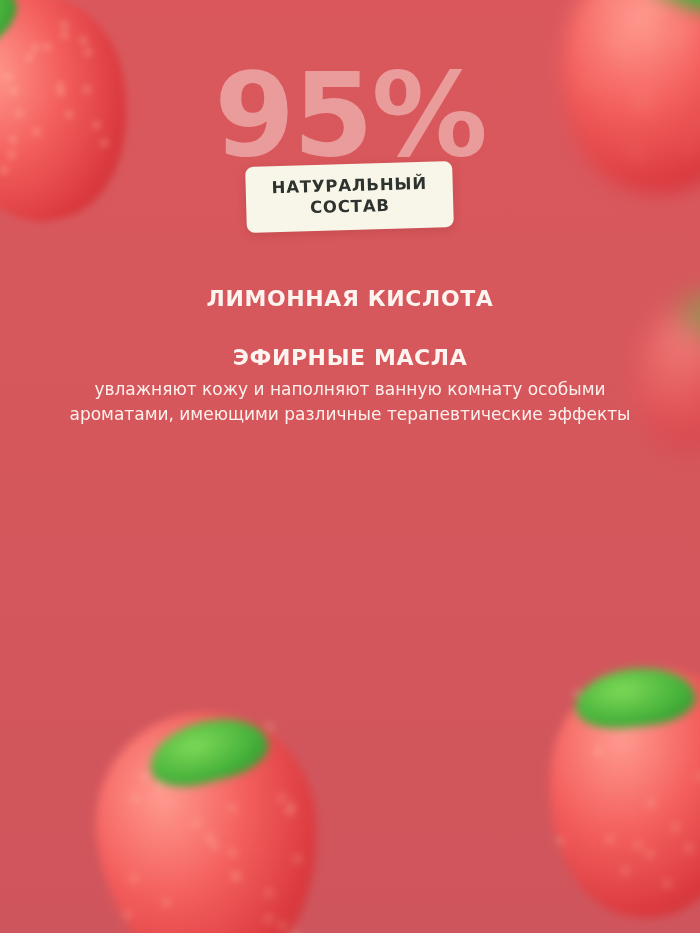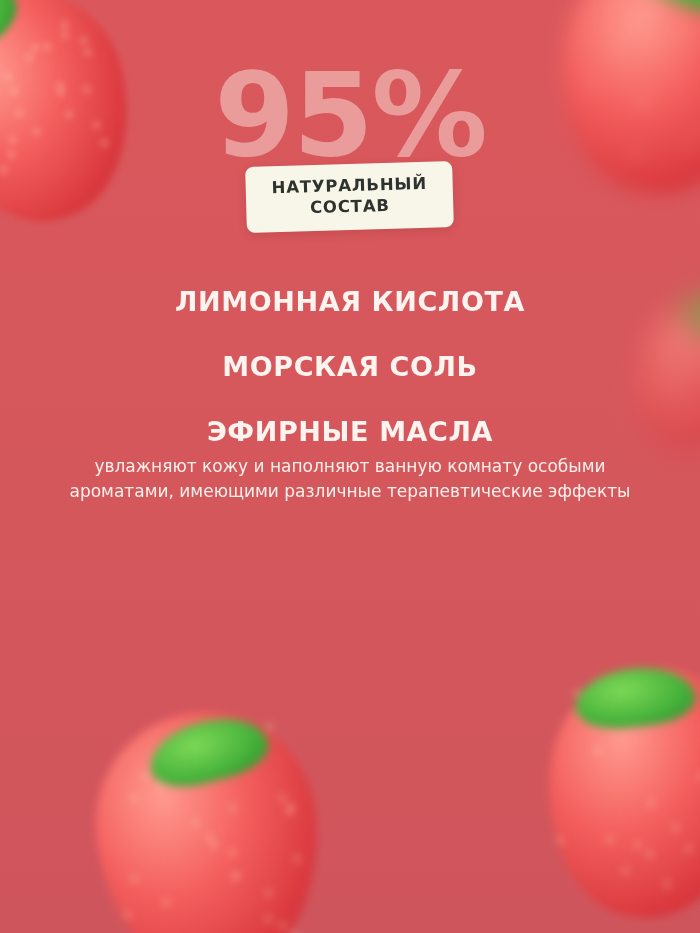--- a/index.html
+++ b/index.html
@@ -178,21 +178,21 @@
     text-align: center;
   }
   .ingredient {
     margin-bottom: 34px;
   }
   .ingredient:last-child {
     margin-bottom: 0;
   }
   .ing-title {
     font-family: "DejaVu Sans", sans-serif;
-    font-size: 27px;
+    font-size: 22px;
     font-weight: 700;
     letter-spacing: 0.6px;
     color: #fdf3ef;
     margin: 12px 0 7px 0;
     text-transform: uppercase;
   }
   .ing-desc {
     font-family: "DejaVu Sans", sans-serif;
     font-size: 17px;
     font-weight: 400;
@@ -334,21 +334,20 @@
     </div>
   </div>
 
   <div class="content">
 
     <div class="ingredient">
       <h3 class="ing-title">ЛИМОННАЯ КИСЛОТА</h3>
     </div>
 
     <div class="ingredient">
-      <h3 class="ing-title">МОРСКАЯ СОЛЬ</h3>
     </div>
 
     <div class="ingredient">
       <h3 class="ing-title">ЭФИРНЫЕ МАСЛА</h3>
       <p class="ing-desc">увлажняют кожу и наполняют ванную комнату особыми ароматами, имеющими различные терапевтические эффекты</p>
     </div>
 
   </div>
 </div>
 

